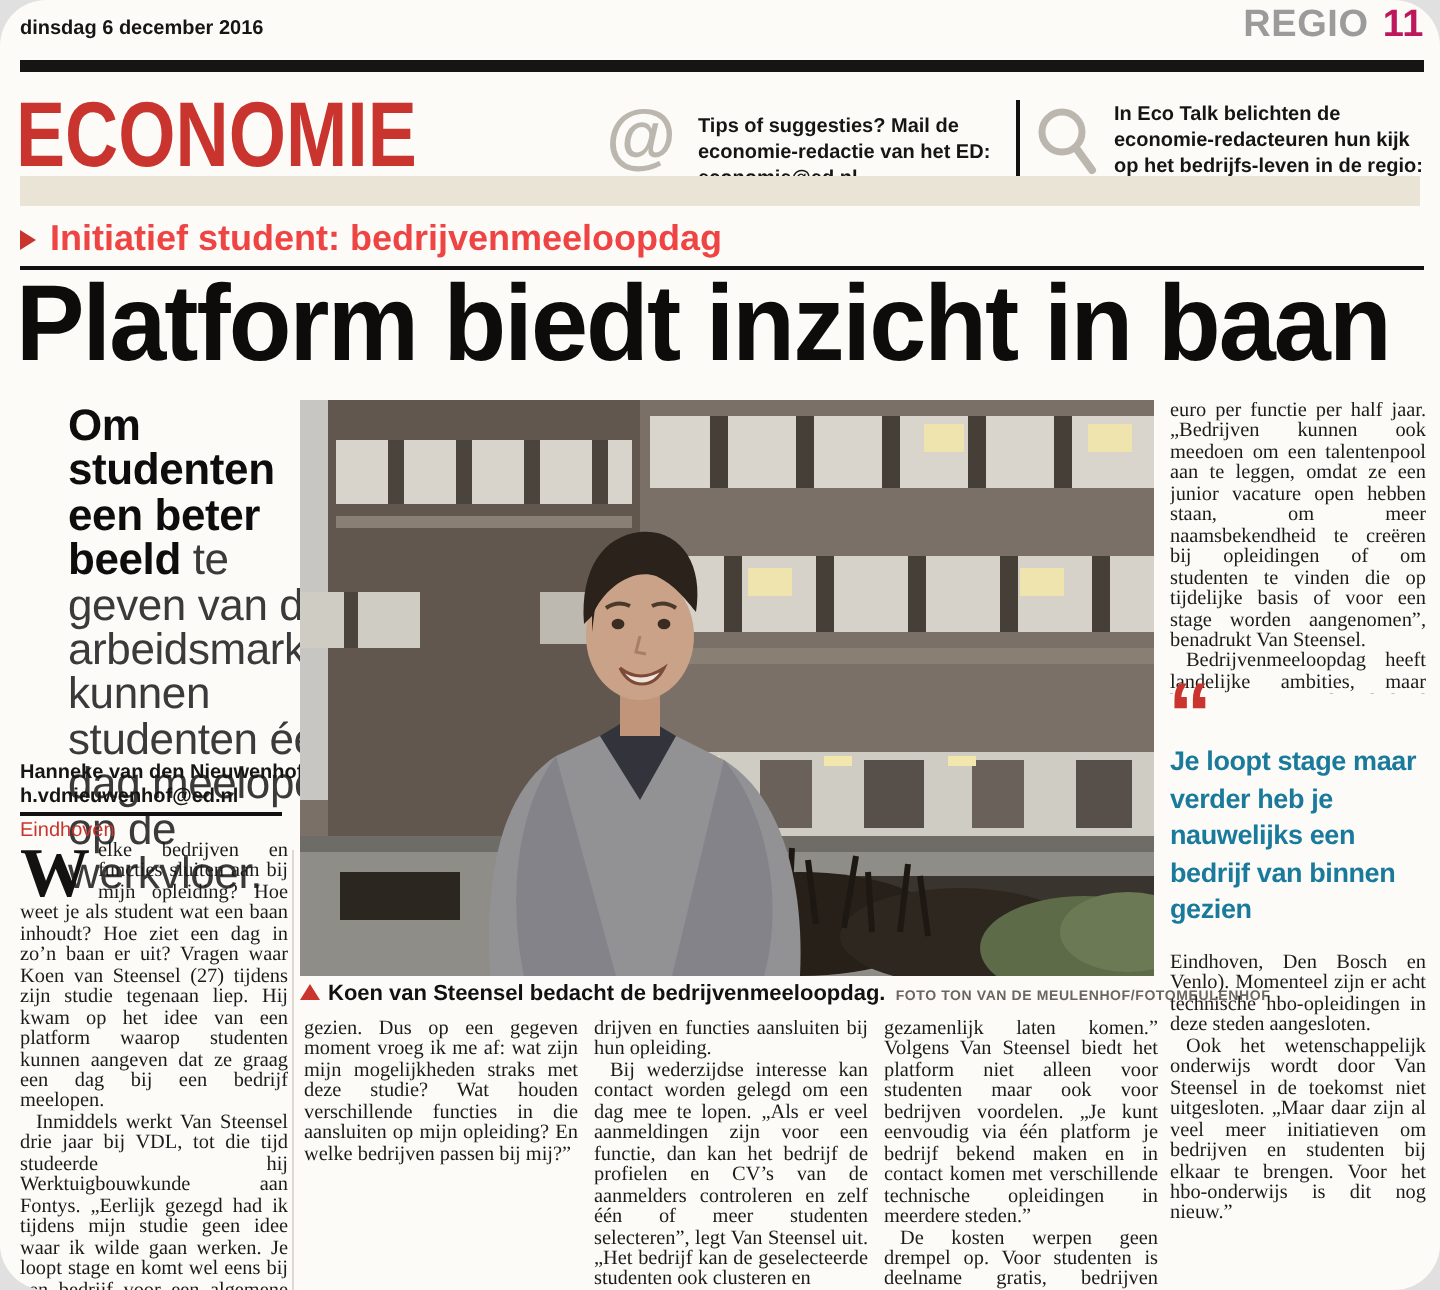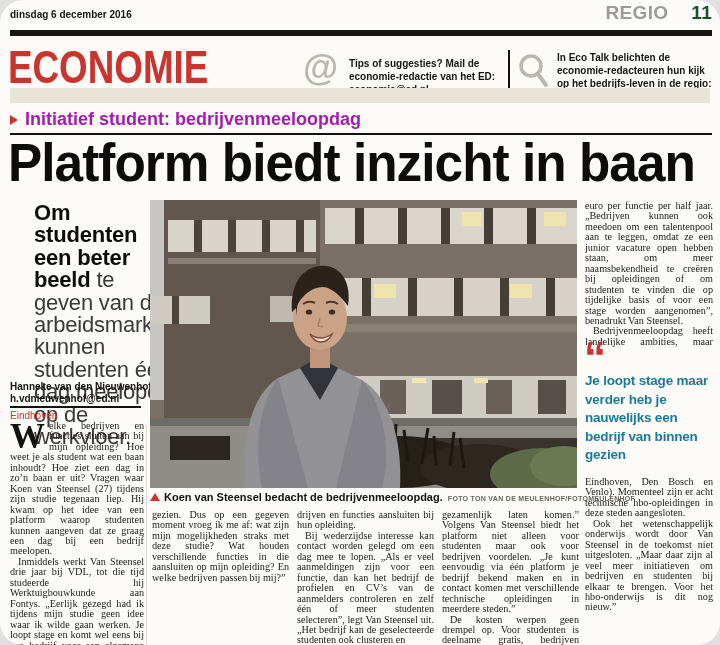--- a/index.html
+++ b/index.html
@@ -3,35 +3,35 @@
 <meta charset="utf-8">
 <style>
   html,body{margin:0;padding:0;background:#e0e0e0;}
   .page{position:relative;width:720px;height:645px;background:#fcfbf7;overflow:hidden;
         font-family:"Liberation Sans",sans-serif;color:#161514;border-radius:23px;}
 
   
   .mast-date{position:absolute;left:10px;top:9px;font-size:10px;font-weight:bold;}
   .mast-right{position:absolute;right:8px;top:2px;font-size:19px;font-weight:bold;letter-spacing:.3px;}
   .mast-section{color:#9b9b9b;}
-  .mast-page{color:#14532d;margin-left:23px;}
+  .mast-page{color:#be185d;margin-left:7px;}
   .black-bar{position:absolute;left:10px;right:8px;top:30px;height:6px;background:#161513;}
 
   
   .econ-title{position:absolute;left:8px;top:45px;font-size:46px;font-weight:bold;color:#c9342e;
               letter-spacing:0;transform:scaleX(.8);transform-origin:left top;white-space:nowrap;line-height:44px;}
   .at-icon{position:absolute;left:303px;top:50px;font-size:36px;font-weight:bold;color:#bcb7ae;line-height:36px;}
   .tips-text{position:absolute;left:349px;top:57px;width:162px;font-size:10px;font-weight:bold;line-height:13px;}
   .vdivider{position:absolute;left:508px;top:50px;width:2px;height:46px;background:#111;}
   .mag-icon{position:absolute;left:518px;top:53px;}
   .ecotalk-text{position:absolute;left:557px;top:51px;width:158px;font-size:10px;font-weight:bold;line-height:13px;}
   .beige-band{position:absolute;left:10px;right:10px;top:88px;height:15px;background:#e9e4d6;}
 
   
-  .kicker{position:absolute;left:10px;top:109px;font-size:18px;font-weight:bold;color:#a21caf;white-space:nowrap;}
+  .kicker{position:absolute;left:10px;top:109px;font-size:18px;font-weight:bold;color:#ef4444;white-space:nowrap;}
   .kicker .tri{display:inline-block;width:0;height:0;border-left:8px solid #c9342e;
                border-top:5px solid transparent;border-bottom:5px solid transparent;margin-right:7px;}
   .kicker-rule{position:absolute;left:10px;right:8px;top:133px;height:2px;background:#111;}
   .headline{position:absolute;left:8px;top:134px;font-size:54px;font-weight:bold;color:#0d0c0b;line-height:56px;
             letter-spacing:-1px;transform:scaleX(.95);transform-origin:left top;white-space:nowrap;}
 
   
   .intro{position:absolute;left:10px;top:202px;width:138px;font-size:22px;line-height:22.4px;
          letter-spacing:-.2px;color:#3a3a3a;margin-left:24px;}
   .intro .b{font-weight:bold;color:#0d0d0d;}

